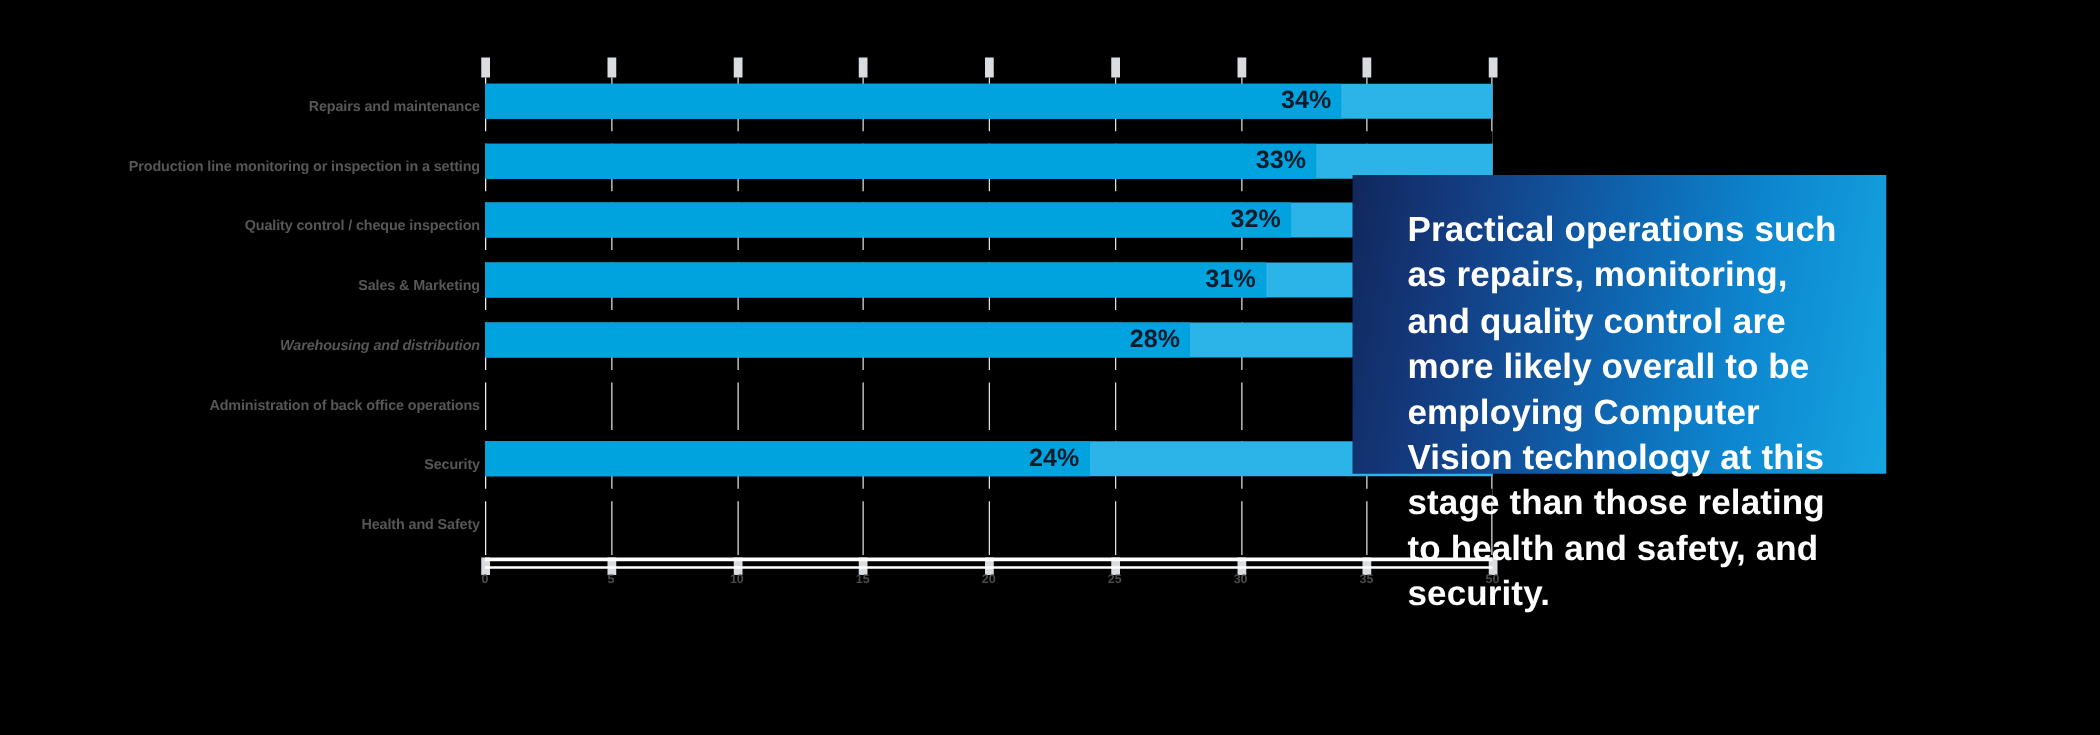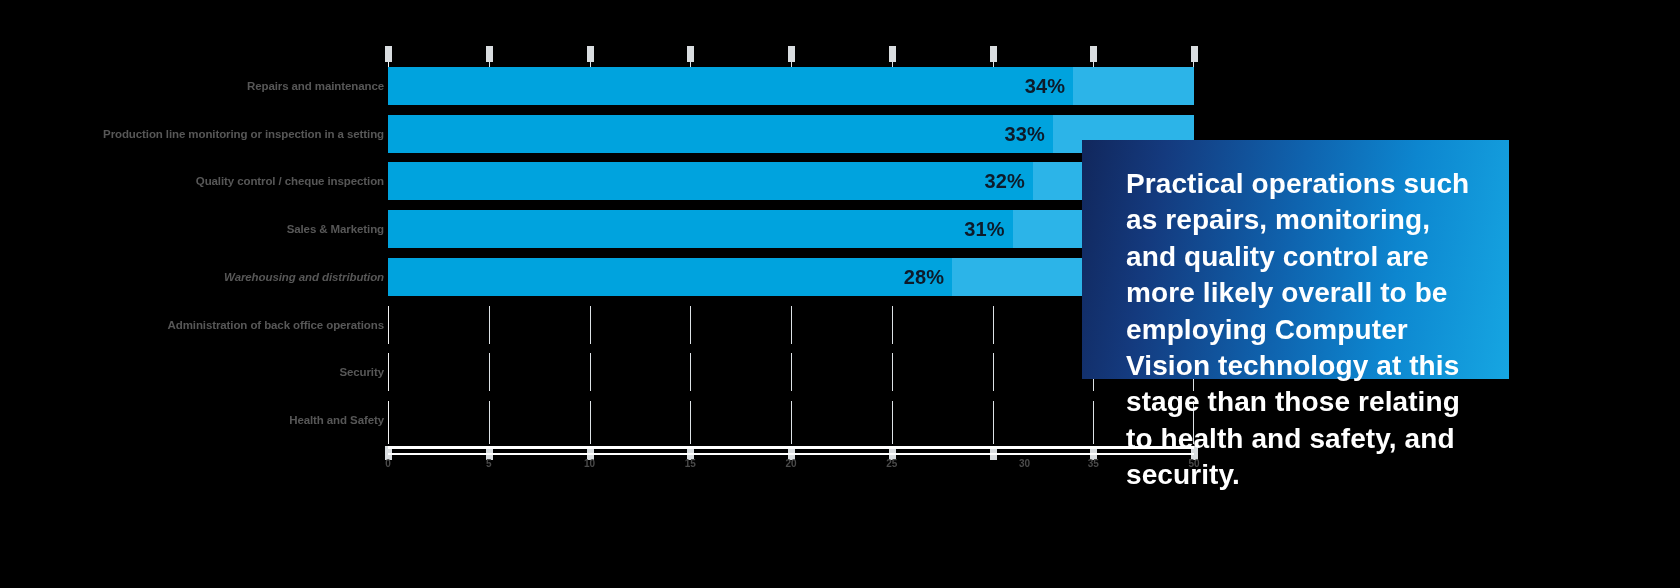--- a/index.html
+++ b/index.html
@@ -20,21 +20,21 @@
     top:62px;
     width:806px;
     height:382px;
   }
 
   
   .row{
     position:absolute;
     left:0;
     width:100%;
-    height:38px;
+    height:28px;
   }
   .track{
     position:absolute;left:0;top:0;height:100%;width:100%;
     background:#2cb4e8;
   }
   .fill{
     position:absolute;left:0;top:0;height:100%;
     background:#00a3de;
   }
   .vlabel{
@@ -173,21 +173,21 @@
       <div class="tickstub" style="left: 403px;"></div>
       <div class="tickstub-b" style="left: 403px;"></div>
       <div class="ticklabel" style="left: 403px;">20</div>
       <div class="grid" style="left: 503.75px;"></div>
       <div class="tickstub" style="left: 503.75px;"></div>
       <div class="tickstub-b" style="left: 503.75px;"></div>
       <div class="ticklabel" style="left: 503.75px;">25</div>
       <div class="grid" style="left: 604.5px;"></div>
       <div class="tickstub" style="left: 604.5px;"></div>
       <div class="tickstub-b" style="left: 604.5px;"></div>
-      <div class="ticklabel" style="left: 604.5px; margin-left: 32px;">30</div>
+      <div class="ticklabel" style="left: 604.5px;">30</div>
       <div class="grid" style="left: 705.25px;"></div>
       <div class="tickstub" style="left: 705.25px;"></div>
       <div class="tickstub-b" style="left: 705.25px;"></div>
       <div class="ticklabel" style="left: 705.25px;">35</div>
       <div class="grid" style="left: 805px;"></div>
       <div class="tickstub" style="left: 806px;"></div>
       <div class="tickstub-b" style="left: 806px;"></div>
       <div class="ticklabel" style="left: 806px;">50</div>
       <div id="axisline"></div>
       <div id="axisline2"></div>
@@ -215,20 +215,25 @@
         <div class="vlabel" style="left: 616.65px; transform: translate(-100%, -50%);">31%</div>
       </div>
       <div class="sep" style="top: 186.125px; height: 9.75px;"></div>
       <div class="row" style="top: 195.875px;">
         <div class="track"></div>
         <div class="fill" style="width: 564.2px;"></div>
         <div class="vlabel" style="left: 556.2px; transform: translate(-100%, -50%);">28%</div>
       </div>
       <div class="sep" style="top: 233.875px; height: 9.75px;"></div>
       <div class="sep" style="top: 281.625px; height: 9.75px;"></div>
+      <div class="row" style="top: 291.375px;">
+        <div class="track"></div>
+        <div class="fill" style="width: 483.6px;"></div>
+        <div class="vlabel" style="left: 475.6px; transform: translate(-100%, -50%);">24%</div>
+      </div>
       <div class="sep" style="top: 329.375px; height: 9.75px;"></div>
     </div>
 
   <div id="callout">
     <p>Practical operations such as repairs, monitoring, and quality control are more likely overall to be employing Computer Vision technology at this stage than those relating to health and safety, and security.</p>
   </div>
 
 <div class="catlabel" style="position: absolute; right: 1296px; top: 85.875px;">Repairs and maintenance</div>
     <div class="catlabel" style="position: absolute; right: 1296px; top: 133.625px;">Production line monitoring or inspection in a setting</div>
     <div class="catlabel" style="position: absolute; right: 1296px; top: 181.375px;">Quality control / cheque inspection</div>

